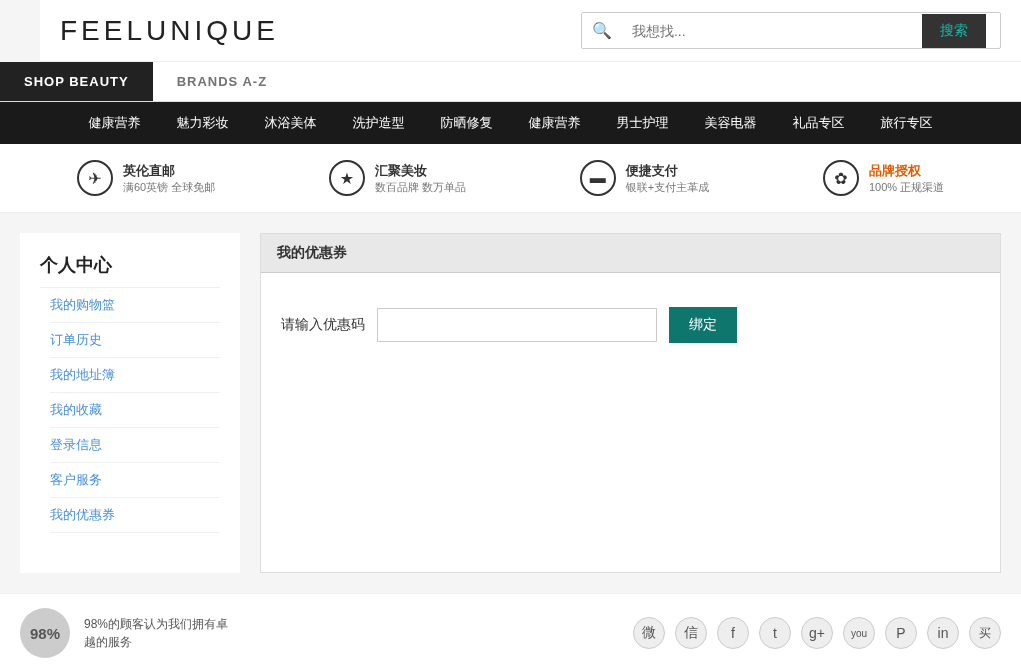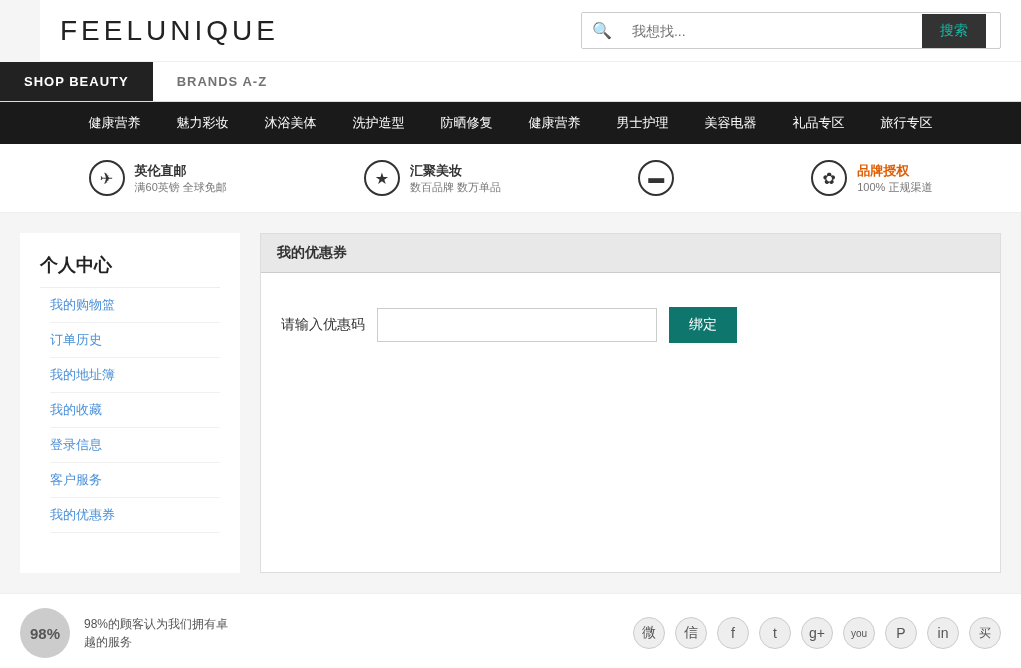--- a/index.html
+++ b/index.html
@@ -94,20 +94,24 @@
   </div>
   <div class="benefit-item">
     <div class="benefit-icon">★</div>
     <div class="benefit-text">
       <div class="title">汇聚美妆</div>
       <div class="subtitle">数百品牌 数万单品</div>
     </div>
   </div>
   <div class="benefit-item">
     <div class="benefit-icon">▬</div>
+    <div class="benefit-text">
+      <div class="title">便捷支付</div>
+      <div class="subtitle">银联+支付主革成</div>
+    </div>
   </div>
   <div class="benefit-item">
     <div class="benefit-icon">✿</div>
     <div class="benefit-text">
       <div class="title" style="color:#e05c00;font-weight:bold;">品牌授权</div>
       <div class="subtitle">100% 正规渠道</div>
     </div>
   </div>
 </div>
 

